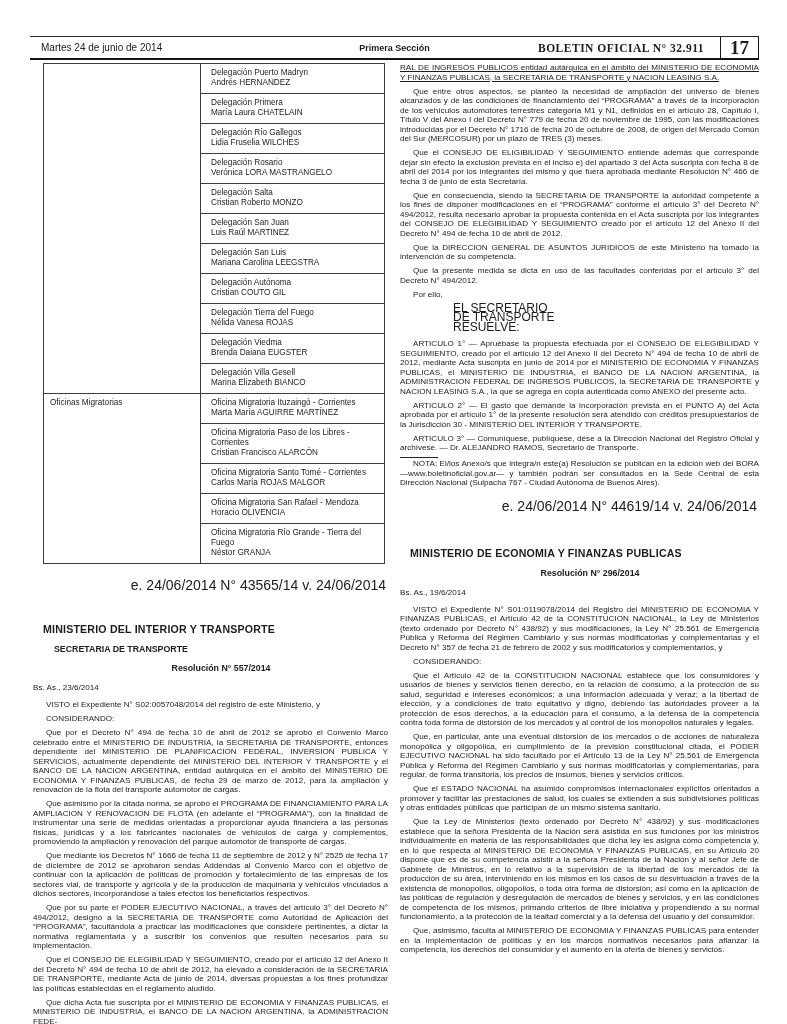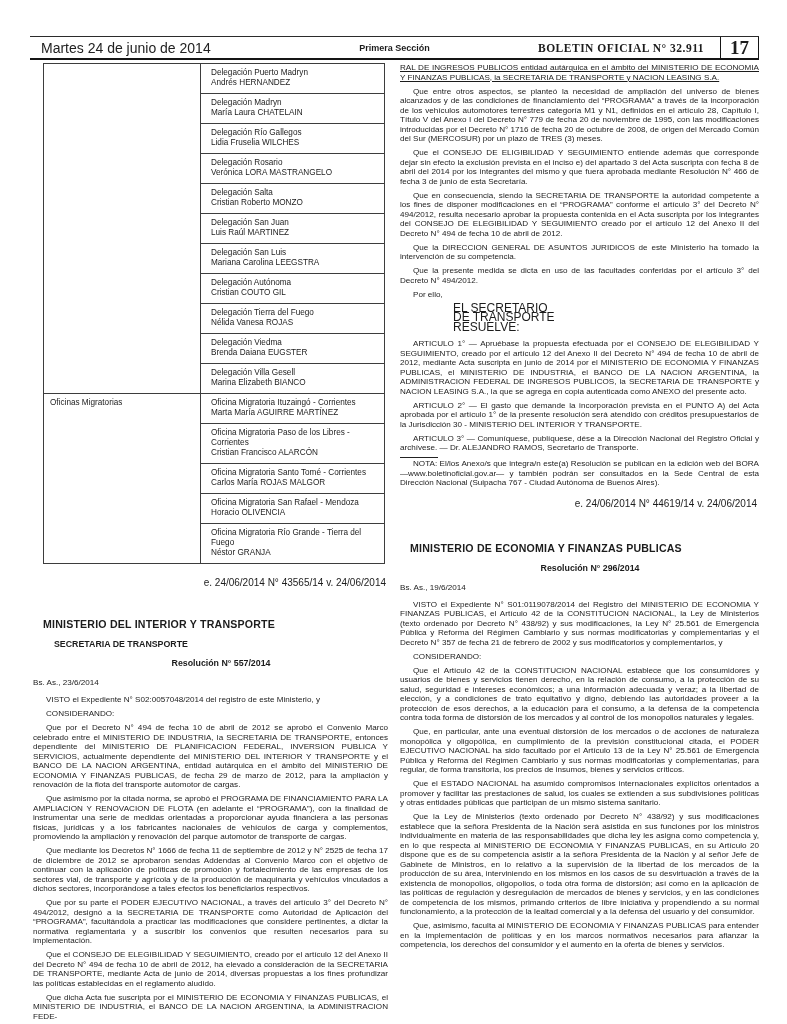--- a/index.html
+++ b/index.html
@@ -7,21 +7,21 @@
     position:relative;width:787px;height:1024px;margin:0 auto;
     background:#ffffff;color:#1c1c1c;overflow:hidden;
     font-family:"Liberation Sans",sans-serif;
   }
   
   .masthead{
     position:absolute;left:30px;top:36px;width:729px;height:21px;
     border-top:1px solid #2b2b2b;border-bottom:2px solid #151515;
     display:flex;align-items:center;
   }
-  .mh-date{font-size:14px;color:#222;padding-left:11px;}
+  .mh-date{font-size:10px;color:#222;padding-left:11px;}
   .mh-section{position:absolute;left:50%;transform:translateX(-50%);font-size:9px;font-weight:bold;}
   .mh-right{margin-left:auto;display:flex;align-items:stretch;height:100%;}
   .mh-bulletin{
     font-family:"Liberation Serif",serif;font-weight:bold;font-size:11.5px;
     letter-spacing:.5px;display:flex;align-items:center;padding-right:16px;
   }
   .mh-page{
     font-family:"Liberation Serif",serif;font-weight:bold;font-size:19px;
     border-left:1.5px solid #151515;border-right:1.5px solid #151515;
     padding:0 9px;display:flex;align-items:center;
@@ -31,21 +31,21 @@
   .col-right{position:absolute;left:400px;top:63px;width:359px;}
   
   table.registry{border-collapse:collapse;margin-left:10px;width:342px;table-layout:fixed;}
   table.registry td{
     border:1px solid #3d3d3d;vertical-align:top;
     font-size:8.2px;line-height:10px;padding:4px 4px 5px 10px;
   }
   table.registry td.lbl{width:146px;padding:4px 4px 4px 6px;}
   .cellline{white-space:nowrap;overflow:hidden;}
   
-  .enotice{font-size:10px;text-align:right;margin:13px 2px 0 0;}
+  .enotice{font-size:14px;text-align:right;margin:13px 2px 0 0;}
   .ministry{font-size:10.6px;font-weight:bold;margin:0 0 9px 10px;letter-spacing:.2px;}
   .subhead{font-size:8.8px;font-weight:bold;margin:0 0 9px 21px;}
   .reshead{font-size:8.8px;font-weight:bold;margin:0 0 10px 21px;text-align:center;}
   .pdate{font-size:8.1px;margin:0 0 8px 0;}
   p.body{
     font-size:8.1px;line-height:9.5px;text-align:justify;
     margin:0 0 4.5px 0;text-indent:13px;
   }
   p.flush{text-indent:0;text-decoration:underline;}
   .sig{margin:4px 0 7px 53px;font-size:12px;line-height:9.6px;}
@@ -74,21 +74,21 @@
       <tbody>
           <tr>
         <td class="lbl" rowspan="11"></td>
         <td>
               <div class="cellline">Delegación Puerto Madryn</div>
               <div class="cellline">Andrés HERNÁNDEZ</div>
             </td>
       </tr>
       <tr>
             <td>
-              <div class="cellline">Delegación Madryn</div>
+              <div class="cellline">Delegación Primera</div>
               <div class="cellline">María Laura CHATELAIN</div>
             </td>
           </tr>
       <tr>
             <td>
               <div class="cellline">Delegación Río Gallegos</div>
               <div class="cellline">Lidia Fruselia WILCHES</div>
             </td>
           </tr>
       <tr>

